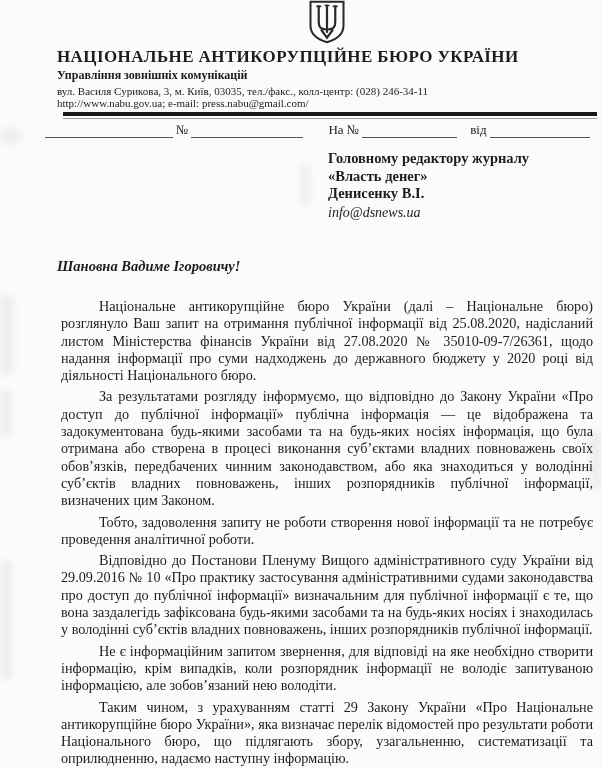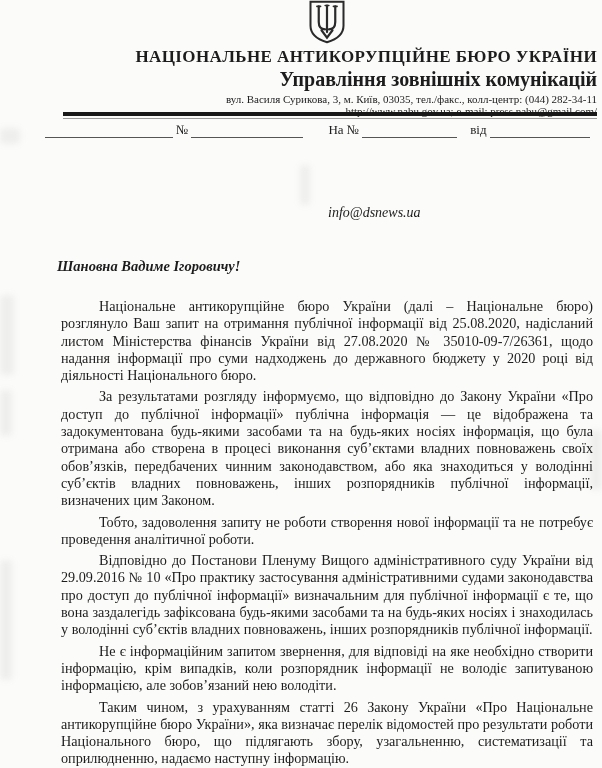--- a/index.html
+++ b/index.html
@@ -8,24 +8,24 @@
     background:#fbfbfa;
     font-family:"Liberation Serif","DejaVu Serif",serif;
     color:#1c1c1c;
     position:relative;
     overflow:hidden;
   }
   .page{position:absolute;inset:0;}
   
   .smudge{position:absolute;background:rgba(110,110,110,.09);filter:blur(3px);border-radius:4px;}
   
-  .header{position:absolute;left:57px;top:0;width:540px;text-align:right;}
+  .header{position:absolute;left:57px;top:0;width:540px;text-align:left;}
   .emblem{display:block;margin:0 auto;width:42px;height:44px;}
   .org-name{font-size:17px;font-weight:bold;letter-spacing:.4px;margin-top:3px;white-space:nowrap;}
-  .department{font-size:20px;font-weight:bold;margin-top:1px;}
+  .department{font-size:12px;font-weight:bold;margin-top:1px;}
   .address{font-size:11px;margin-top:2px;color:#222;}
   .weburl{font-size:11px;color:#222;}
   .rule-thick{position:absolute;left:63px;top:112px;width:534px;height:4px;background:#181818;}
   .rule-thin{position:absolute;left:63px;top:118px;width:534px;height:1px;background:#9a9a9a;}
   
   .ref-row{position:absolute;left:45px;top:122px;width:545px;font-size:13px;display:flex;align-items:flex-end;white-space:nowrap;}
   .blank{display:inline-block;border-bottom:1px solid #555;height:13px;}
   .ref-row .lbl{padding:0 3px;}
   
   .recipient{position:absolute;left:328px;top:150px;font-size:14.5px;font-weight:bold;line-height:17.5px;}
@@ -52,45 +52,50 @@
     <svg class="emblem" viewBox="0 0 44 48" fill="none" stroke="#2a2a2a" stroke-width="2.4" stroke-linecap="round">
       <path d="M4,2 H40 V28 C40,38 32,43 22,46 C12,43 4,38 4,28 Z" stroke-width="2.2"></path>
       <path d="M13,7 V24 C13,30 16,32 20,32"></path>
       <path d="M31,7 V24 C31,30 28,32 24,32"></path>
       <path d="M22,6 V35"></path>
       <path d="M16,33 L22,41 L28,33"></path>
       <path d="M11,7 H15 M29,7 H33 M20,6 H24" stroke-width="1.8"></path>
     </svg>
     <div class="org-name">НАЦІОНАЛЬНЕ АНТИКОРУПЦІЙНЕ БЮРО УКРАЇНИ</div>
     <div class="department">Управління зовнішніх комунікацій</div>
-    <div class="address">вул. Василя Сурикова, 3, м. Київ, 03035, тел./факс., колл-центр: (044) 282-34-11</div>
+    <div class="address">вул. Василя Сурикова, 3, м. Київ, 03035, тел./факс., колл-центр: (028) 246-34-11</div>
     <div class="weburl">http://www.nabu.gov.ua; e-mail: press.nabu@gmail.com/</div>
   </div>
 
   <div class="rule-thick"></div>
   <div class="rule-thin"></div>
 
   <div class="ref-row">
     <span class="blank" style="width:128px;"></span>
     <span class="lbl">№</span>
     <span class="blank" style="width:112px;"></span>
     <span style="width:22px;"></span>
     <span class="lbl">На №</span>
     <span class="blank" style="width:95px;"></span>
     <span style="width:10px;"></span>
     <span class="lbl">від</span>
     <span class="blank" style="width:100px;"></span>
   </div>
 
+  <div class="recipient">
+    <div>Головному редактору журналу</div>
+    <div>«Власть денег»</div>
+    <div>Денисенку В.І.</div>
+  </div>
   <div class="recipient-email">info@dsnews.ua</div>
 
   <div class="salutation">Шановна Вадиме Ігоровичу!</div>
 
   <div class="letter-body">
     <p>Національне антикорупційне бюро України (далі – Національне бюро) розглянуло Ваш запит на отримання публічної інформації від 25.08.2020, надісланий листом Міністерства фінансів України від 27.08.2020 № 35010-09-7/26361, щодо надання інформації про суми надходжень до державного бюджету у 2020 році від діяльності Національного бюро.</p>
     <p>За результатами розгляду інформуємо, що відповідно до Закону України «Про доступ до публічної інформації» публічна інформація — це відображена та задокументована будь-якими засобами та на будь-яких носіях інформація, що була отримана або створена в процесі виконання суб’єктами владних повноважень своїх обов’язків, передбачених чинним законодавством, або яка знаходиться у володінні суб’єктів владних повноважень, інших розпорядників публічної інформації, визначених цим Законом.</p>
     <p>Тобто, задоволення запиту не роботи створення нової інформації та не потребує проведення аналітичної роботи.</p>
     <p>Відповідно до Постанови Пленуму Вищого адміністративного суду України від 29.09.2016 № 10 «Про практику застосування адміністративними судами законодавства про доступ до публічної інформації» визначальним для публічної інформації є те, що вона заздалегідь зафіксована будь-якими засобами та на будь-яких носіях і знаходилась у володінні суб’єктів владних повноважень, інших розпорядників публічної інформації.</p>
     <p>Не є інформаційним запитом звернення, для відповіді на яке необхідно створити інформацію, крім випадків, коли розпорядник інформації не володіє запитуваною інформацією, але зобов’язаний нею володіти.</p>
-    <p>Таким чином, з урахуванням статті 26 Закону України «Про Національне антикорупційне бюро України», яка визначає перелік відомостей про результати роботи Національного бюро, що підлягають збору, узагальненню, систематизації та оприлюдненню, надаємо наступну інформацію.</p>
+    <p>Таким чином, з урахуванням статті 29 Закону України «Про Національне антикорупційне бюро України», яка визначає перелік відомостей про результати роботи Національного бюро, що підлягають збору, узагальненню, систематизації та оприлюдненню, надаємо наступну інформацію.</p>
   </div>
 
 </div>
 
 </body></html>

